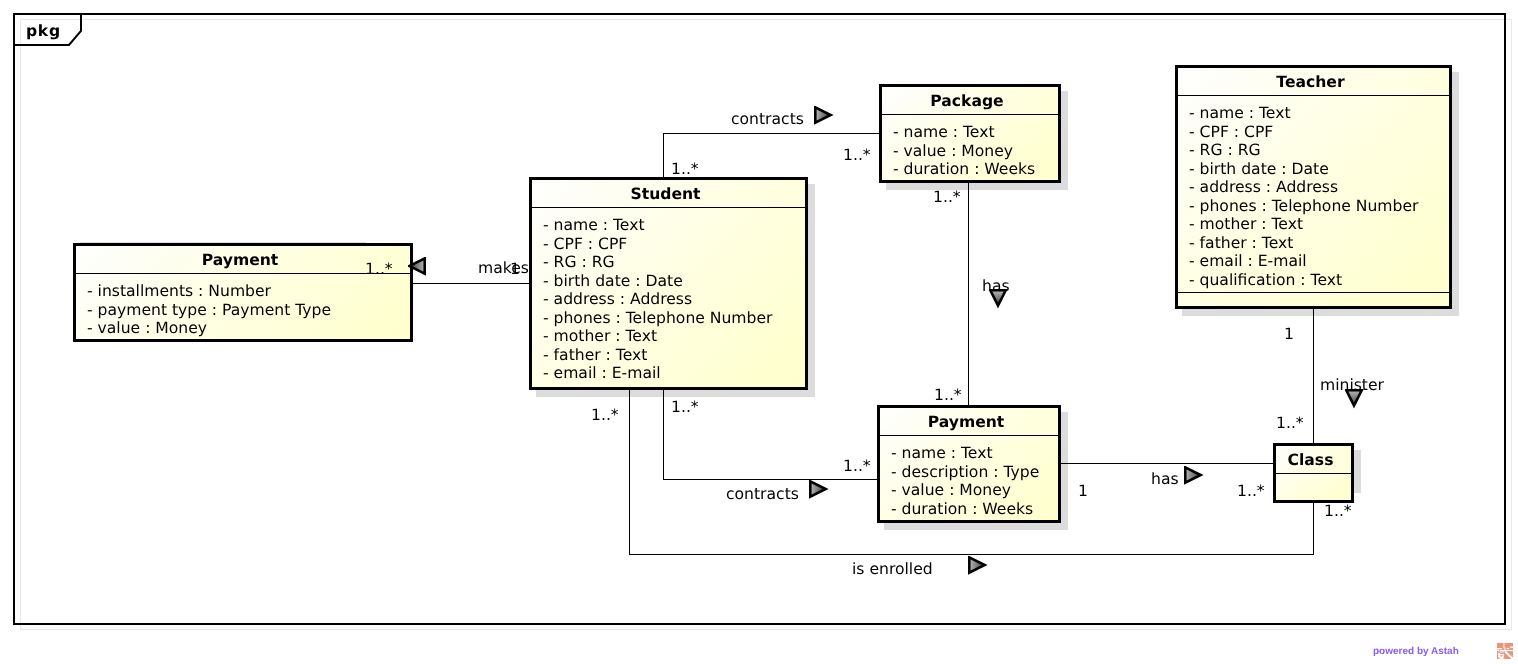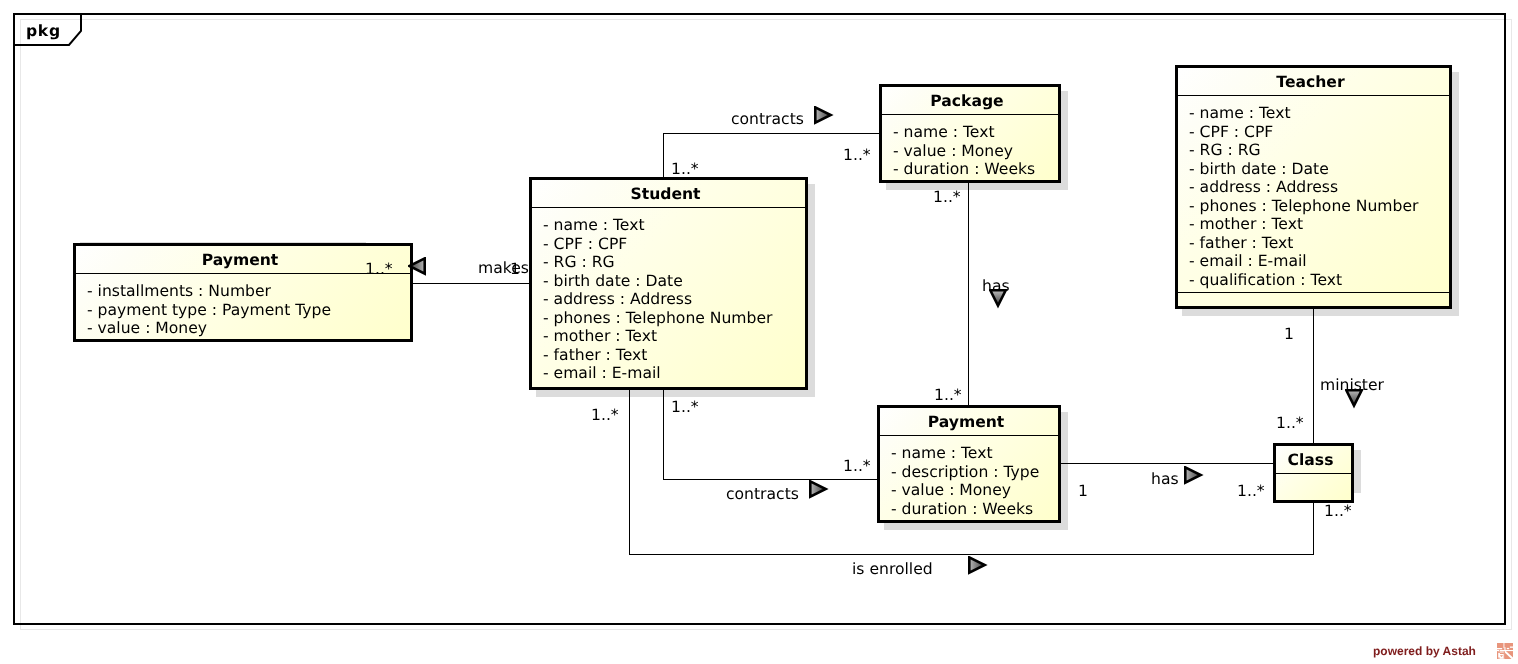--- a/index.html
+++ b/index.html
@@ -33,23 +33,23 @@
   .uclass .uattrs{padding:8px 0 0 11px;}
   .uclass .uattr{font-size:15.6px;line-height:18.55px;color:#000000;white-space:nowrap;}
   .uclass .uops{height:12px;}
 
   
   .links{position:absolute;left:0;top:0;width:1518px;height:664px;z-index:3;overflow:visible;pointer-events:none;}
     .lbl{position:absolute;font-size:15.6px;color:#000000;white-space:nowrap;z-index:6;line-height:1;}
   .mult{position:absolute;font-size:15.6px;color:#000000;white-space:nowrap;z-index:6;line-height:1;}
 
   
-  .wm{position:absolute;left:1373px;top:644px;font-size:12px;font-weight:bold;
+  .wm{position:absolute;left:1373px;top:644px;font-size:10px;font-weight:bold;
       font-family:"Liberation Sans",sans-serif;line-height:15px;
-      color:#7f1d1d;white-space:nowrap;z-index:9;}
+      color:#8b5cf6;white-space:nowrap;z-index:9;}
   .wm-logo{position:absolute;left:1497px;top:643px;width:16px;height:16px;z-index:9;}
 </style>
 </head>
 <body>
 
 <div id="stage">
 
   <div class="frame-outer"></div>
 
   <div class="frame">

